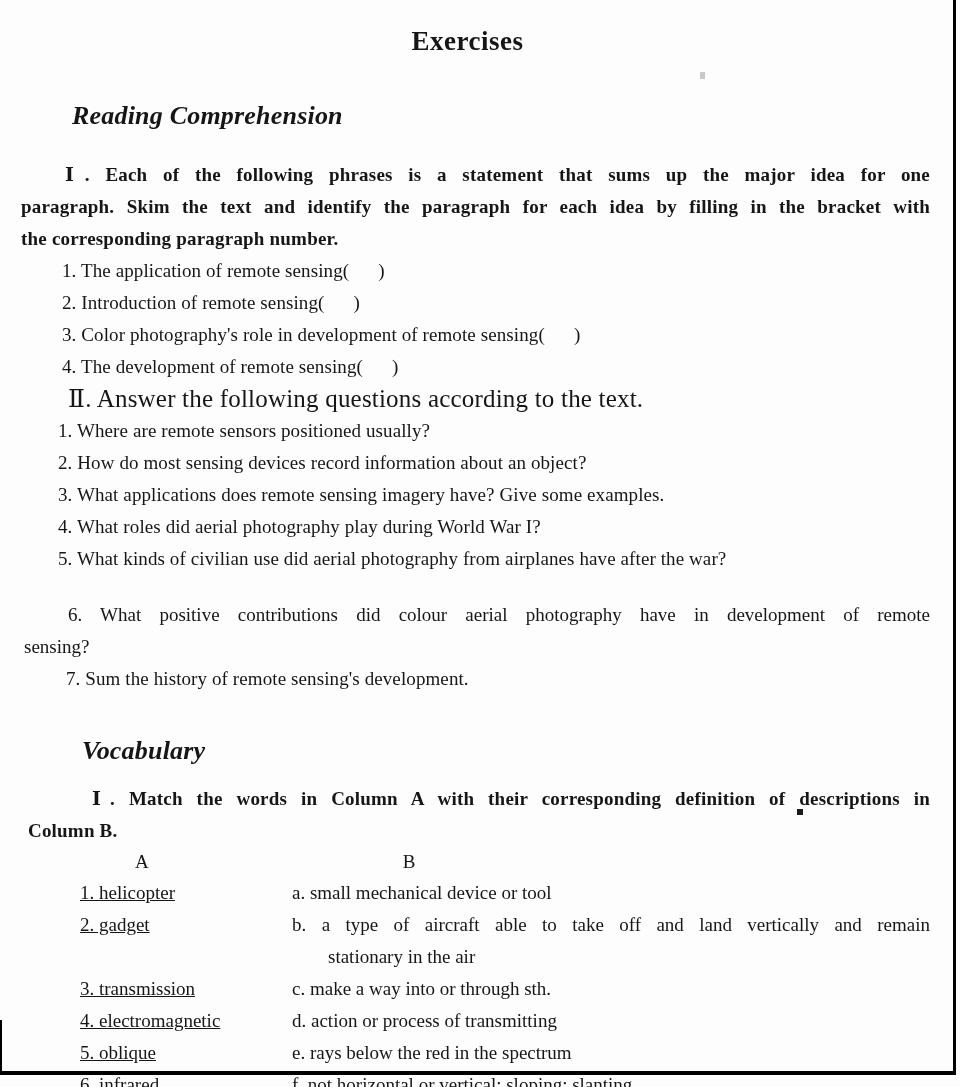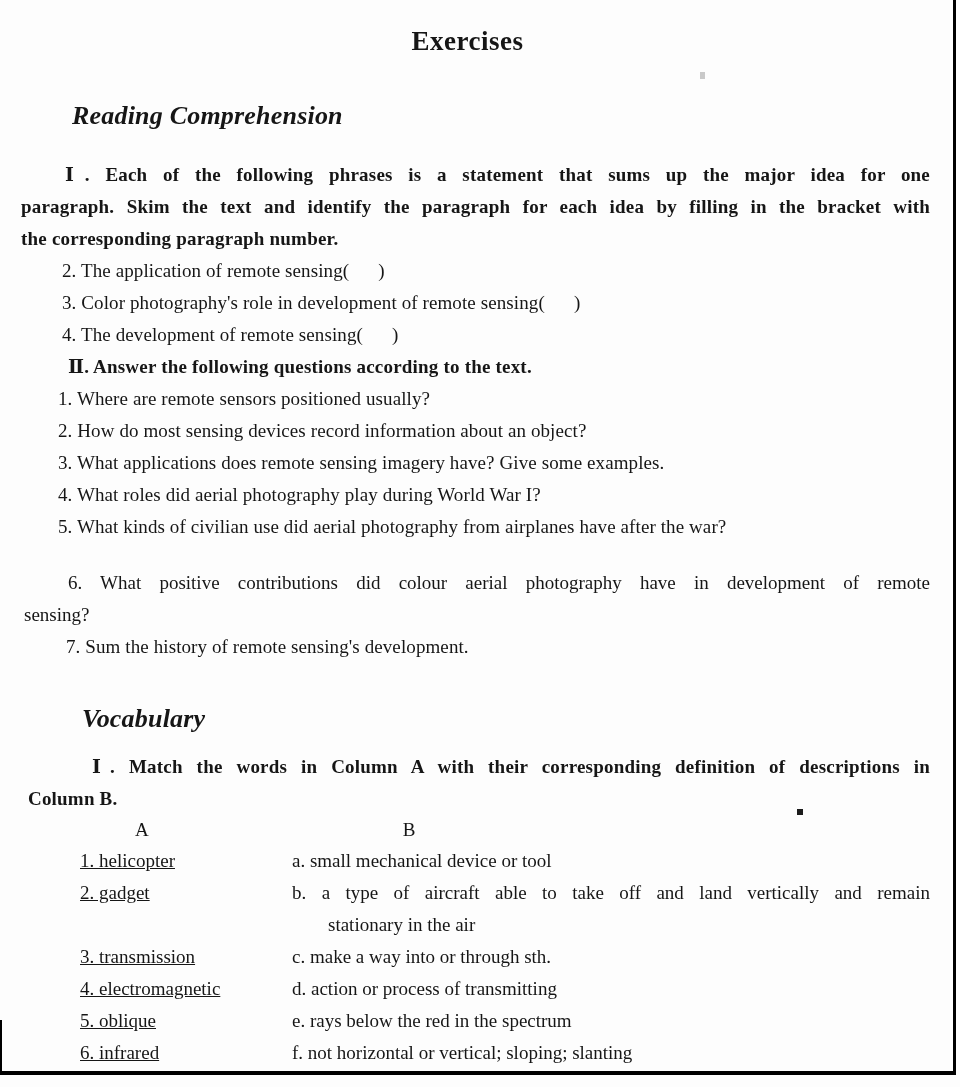--- a/index.html
+++ b/index.html
@@ -41,21 +41,21 @@
   .indent44 { padding-left:44px; }
   .indent64 { padding-left:64px; }
 
   .item {
     font-size:19px; line-height:32px;
     white-space:pre-wrap; letter-spacing:0.1px;
   }
   .items-task1 .item { margin-left:62px; margin-right:30px; }
   .items-task2 .item { margin-left:58px; margin-right:30px; }
   .item-q7 { margin-left:66px !important; }
-  .instr-line { font-size:19px; line-height:32px; font-weight:bold; letter-spacing:0.2px; margin-left:24px; margin-right:30px; }
+  .instr-line { font-size:25px; line-height:32px; font-weight:normal; letter-spacing:0.2px; margin-left:24px; margin-right:30px; }
 
   .q6 { margin-left:24px; margin-right:30px; font-size:19px; line-height:32px;margin-top:24px; }
 
   .vheaders { display:flex; font-size:19px; line-height:30px; margin-top:0; }
   .colA-h { margin-left:135px; }
   .colB-h { margin-left:254px; }
 
   .vrow { display:flex; margin-left:80px; margin-right:30px; font-size:19px; line-height:32px; }
   .vcol-a { flex:0 0 212px;text-decoration:underline; }
   .vcol-b { flex:1; }
@@ -71,21 +71,22 @@
 
   <div class="heading heading-reading">Reading Comprehension</div>
 
   <div class="para para-reading bold">
     <div class="jline indent44">Ⅰ. Each of the following phrases is a statement that sums up the major idea for one</div>
     <div class="jline">paragraph. Skim the text and identify the paragraph for each idea by filling in the bracket with</div>
     <div>the corresponding paragraph number.</div>
   </div>
 
   <div class="items-task1">
-    <div class="item">2. The application of remote sensing(      )</div>
+    <div class="item">1. The application of remote sensing(      )</div>
+    <div class="item">2. Introduction of remote sensing(      )</div>
     <div class="item">3. Color photography's role in development of remote sensing(      )</div>
     <div class="item">4. The development of remote sensing(      )</div>
   </div>
 
   <div class="instr-line indent44">Ⅱ. Answer the following questions according to the text.</div>
 
   <div class="items-task2">
     <div class="item">1. Where are remote sensors positioned usually?</div>
     <div class="item">2. How do most sensing devices record information about an object?</div>
     <div class="item">3. What applications does remote sensing imagery have? Give some examples.</div>

